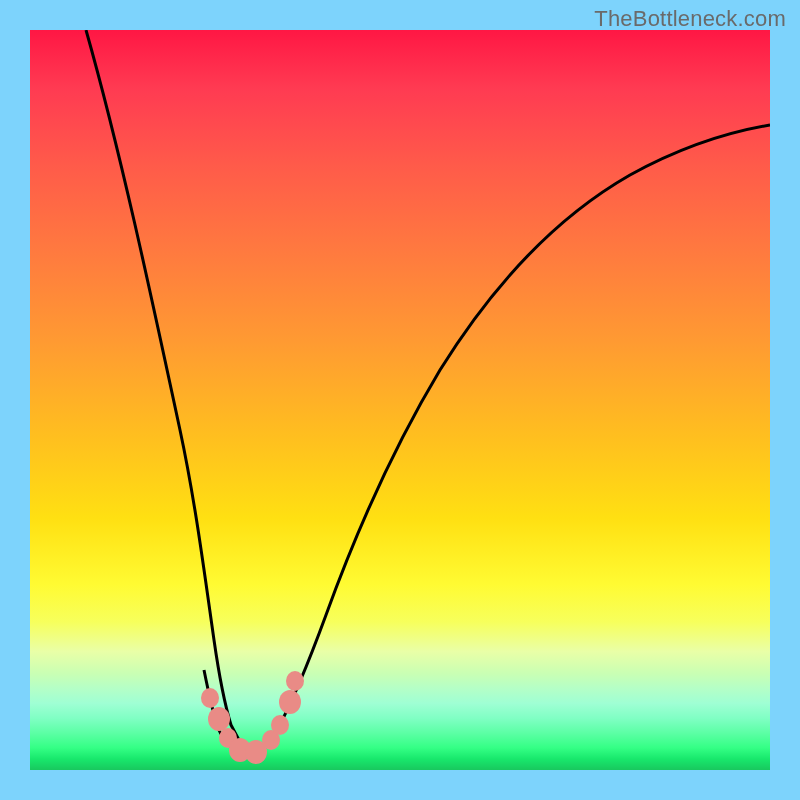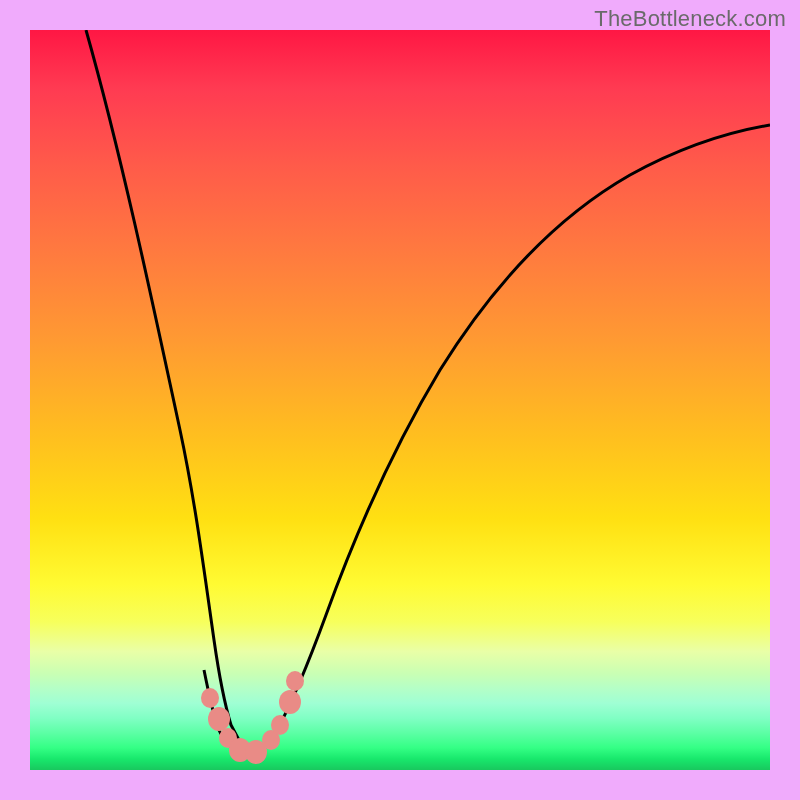--- a/index.html
+++ b/index.html
@@ -2,21 +2,21 @@
 <html><head>
 <meta charset="utf-8">
 <style>
   * { margin: 0; padding: 0; box-sizing: border-box; }
   html, body { width: 800px; height: 800px; overflow: hidden; }
   body { background: #000; font-family: Arial, sans-serif; }
   .container {
     position: relative;
     width: 800px;
     height: 800px;
-    background: #f0abfc;
+    background: #7dd3fc;
   }
   .watermark {
     position: absolute;
     top: 6px;
     right: 14px;
     color: #6a6a6a;
     font-size: 22px;
     font-family: Arial, sans-serif;
     z-index: 10;
     letter-spacing: 0.2px;

